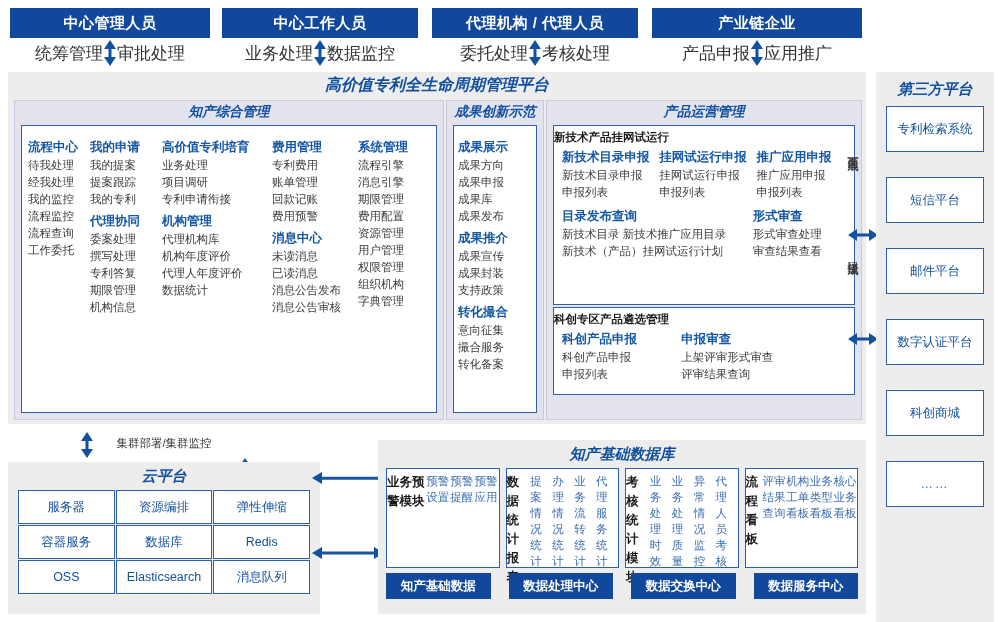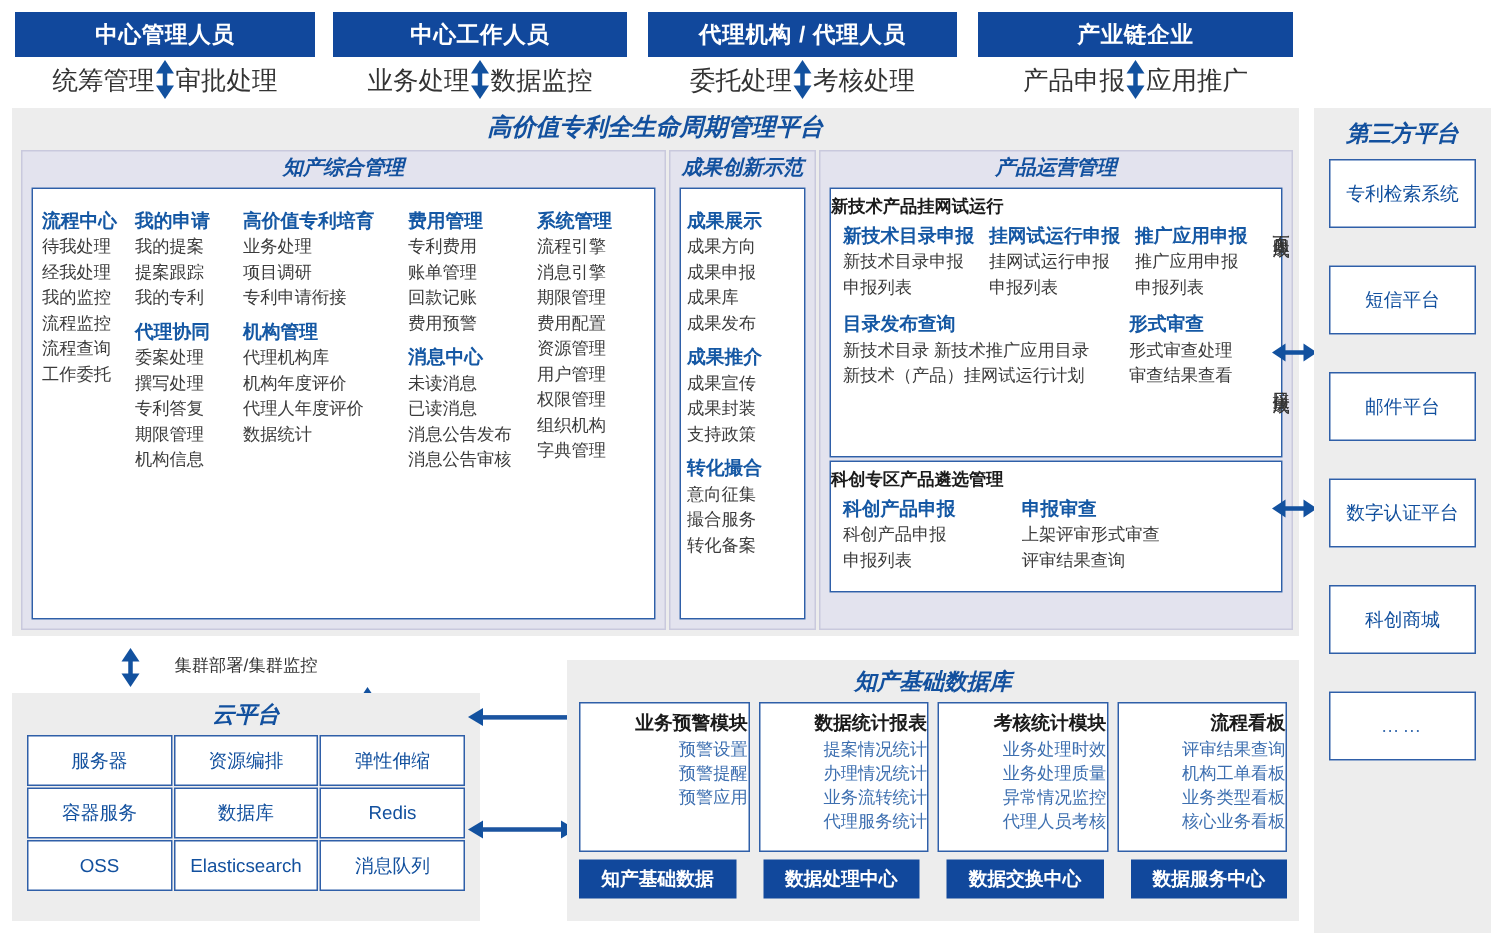--- a/index.html
+++ b/index.html
@@ -165,21 +165,21 @@
   }
   #kdb-title{
     height:28px;display:flex;align-items:center;justify-content:center;
     font-size:15px;font-weight:bold;font-style:italic;color:#12509E;
   }
   #kdb-cols{
     display:grid;grid-template-columns:repeat(4,1fr);gap:6px;padding:0 8px;
   }
   .kdb-card{
     background:#fff;border:1.5px solid #2F5FA8;height:94px;
-    display:flex;flex-direction:column;align-items:flex-end;padding-top:4px;
+    display:flex;flex-direction:row;align-items:flex-start;padding-top:4px;
   }
   .kdb-card .kh{font-size:12.5px;font-weight:bold;color:#1a1a1a;line-height:19px;}
   .kdb-card .ki{font-size:11.5px;color:#3d6fb0;line-height:16px;}
   #kdb-bars{
     display:grid;grid-template-columns:repeat(4,1fr);gap:18px;padding:5px 8px 0;
   }
   .kdb-bar{
     height:26px;background:#11489C;color:#fff;font-size:12.5px;font-weight:bold;
     display:flex;align-items:center;justify-content:center;
   }

